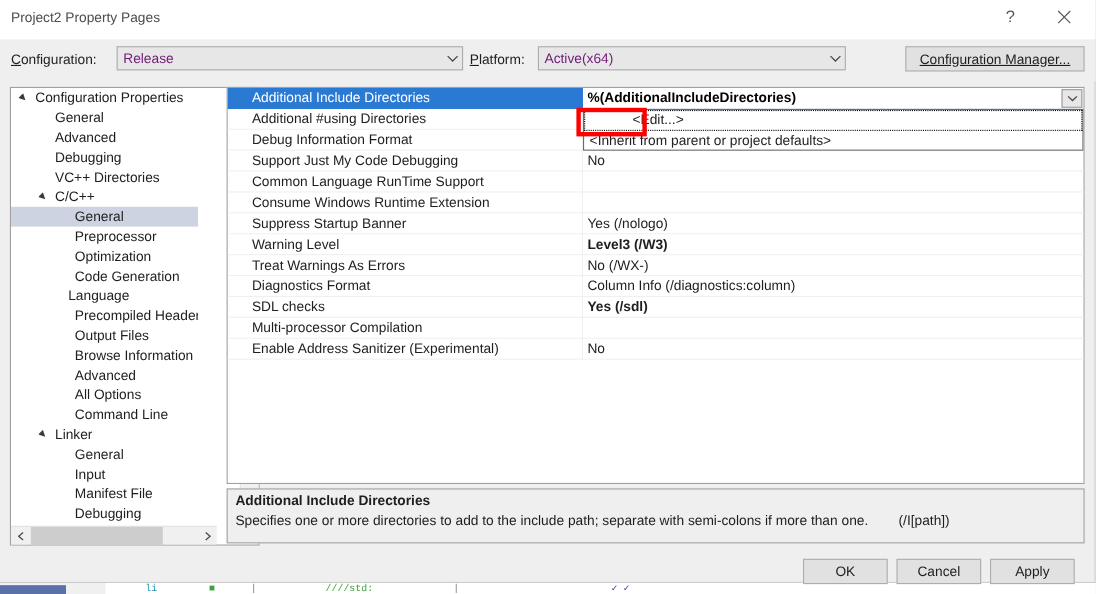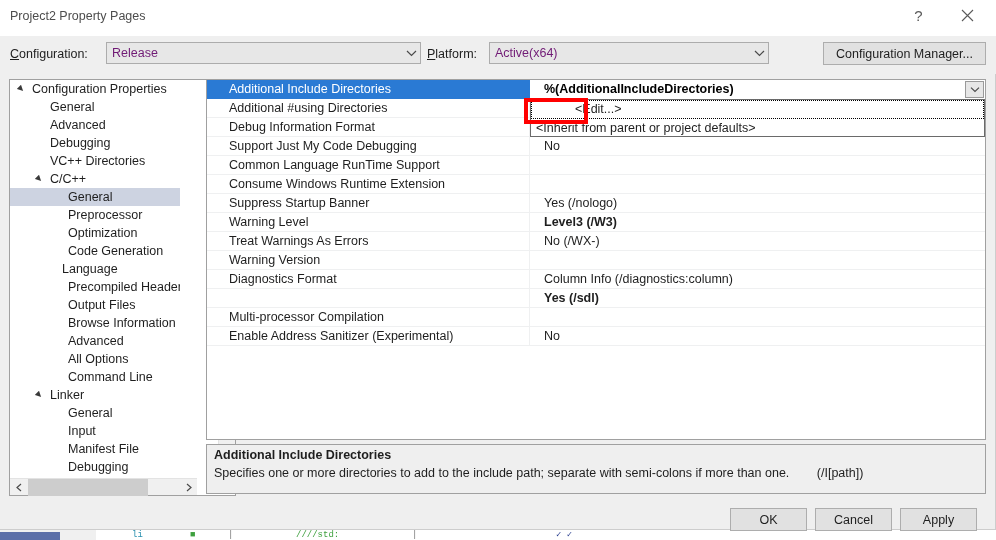--- a/index.html
+++ b/index.html
@@ -89,21 +89,21 @@
   #combo-configuration { left: 106px; width: 315px; }
   #combo-platform     { left: 489px; width: 280px; }
 
   .pushbtn {
     position: absolute;
     background: #e1e1e1; border: 1px solid #adadad;
     font-size: 12.5px; color: #1e1e1e;
     display: flex; align-items: center; justify-content: center;
     white-space: nowrap; cursor: default;
   }
-  #btn-config-manager { left: 823px; top: 42px; width: 163px; height: 23px; }
+  #btn-config-manager { left: 823px; top: 42px; width: 163px; height: 23px; text-decoration: underline; }
 
   
   #tree-panel {
     position: absolute; left: 9px; top: 79px;
     width: 227px; height: 417px;
     background: #ffffff;
     border: 1px solid #a0a0a0;
   }
   #tree-scroll-area {
     position: absolute; left: 0; top: 0; width: 170px; height: 400px;
@@ -169,21 +169,21 @@
     position: absolute; left: 0; top: 0; width: 322px; height: 19px;
     padding-left: 22px; font-size: 12.5px; color: #1e1e1e;
     white-space: nowrap; overflow: hidden;
   }
   .grow .gsplit {
     position: absolute; left: 322px; top: 0; width: 1px; height: 19px;
     background: #eff0f1;
   }
   .grow .gval {
     position: absolute; left: 323px; top: 0; right: 0; height: 19px;
-    padding-left: 14px; font-size: 12.5px; color: #1e1e1e;
+    padding-left: 4px; font-size: 12.5px; color: #1e1e1e;
     white-space: nowrap; overflow: hidden;
   }
   .grow .gval.bold { font-weight: bold; }
   .grow.selected { background: #2a7ad4; border-bottom-color: #2a7ad4; }
   .grow.selected .gname { color: #ffffff; }
   .grow.selected .gsplit { background: #2a7ad4; }
   .grow.selected .gval { color: #000000; font-weight: bold; background: #ffffff; }
 
   #grid-dropdown-btn {
     position: absolute; right: 1px; top: 1px;
@@ -452,30 +452,26 @@
           <div class="gname">Warning Level</div>
           <div class="gsplit"></div>
           <div class="gval bold">Level3 (/W3)</div>
         </div>
         <div class="grow">
           <div class="gname">Treat Warnings As Errors</div>
           <div class="gsplit"></div>
           <div class="gval">No (/WX-)</div>
         </div>
         <div class="grow">
-          <div class="gname">Warning Version</div>
-          <div class="gsplit"></div>
-          <div class="gval"></div>
-        </div>
-        <div class="grow">
           <div class="gname">Diagnostics Format</div>
           <div class="gsplit"></div>
           <div class="gval">Column Info (/diagnostics:column)</div>
         </div>
         <div class="grow">
+          <div class="gname">SDL checks</div>
           <div class="gsplit"></div>
           <div class="gval bold">Yes (/sdl)</div>
         </div>
         <div class="grow">
           <div class="gname">Multi-processor Compilation</div>
           <div class="gsplit"></div>
           <div class="gval"></div>
         </div>
         <div class="grow">
           <div class="gname">Enable Address Sanitizer (Experimental)</div>

